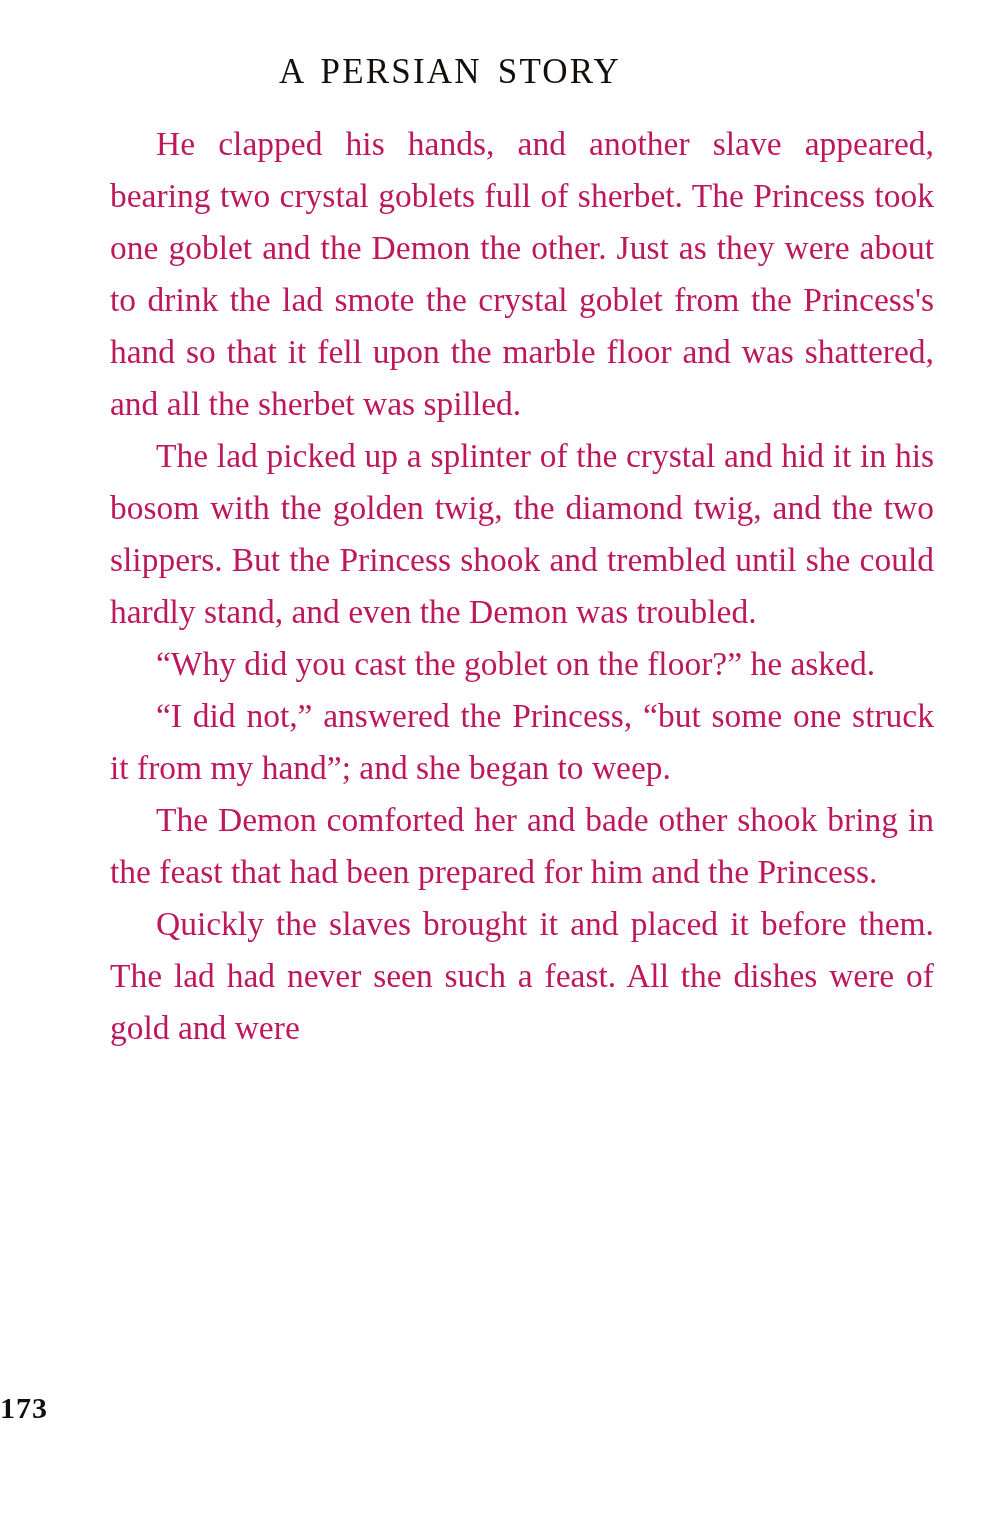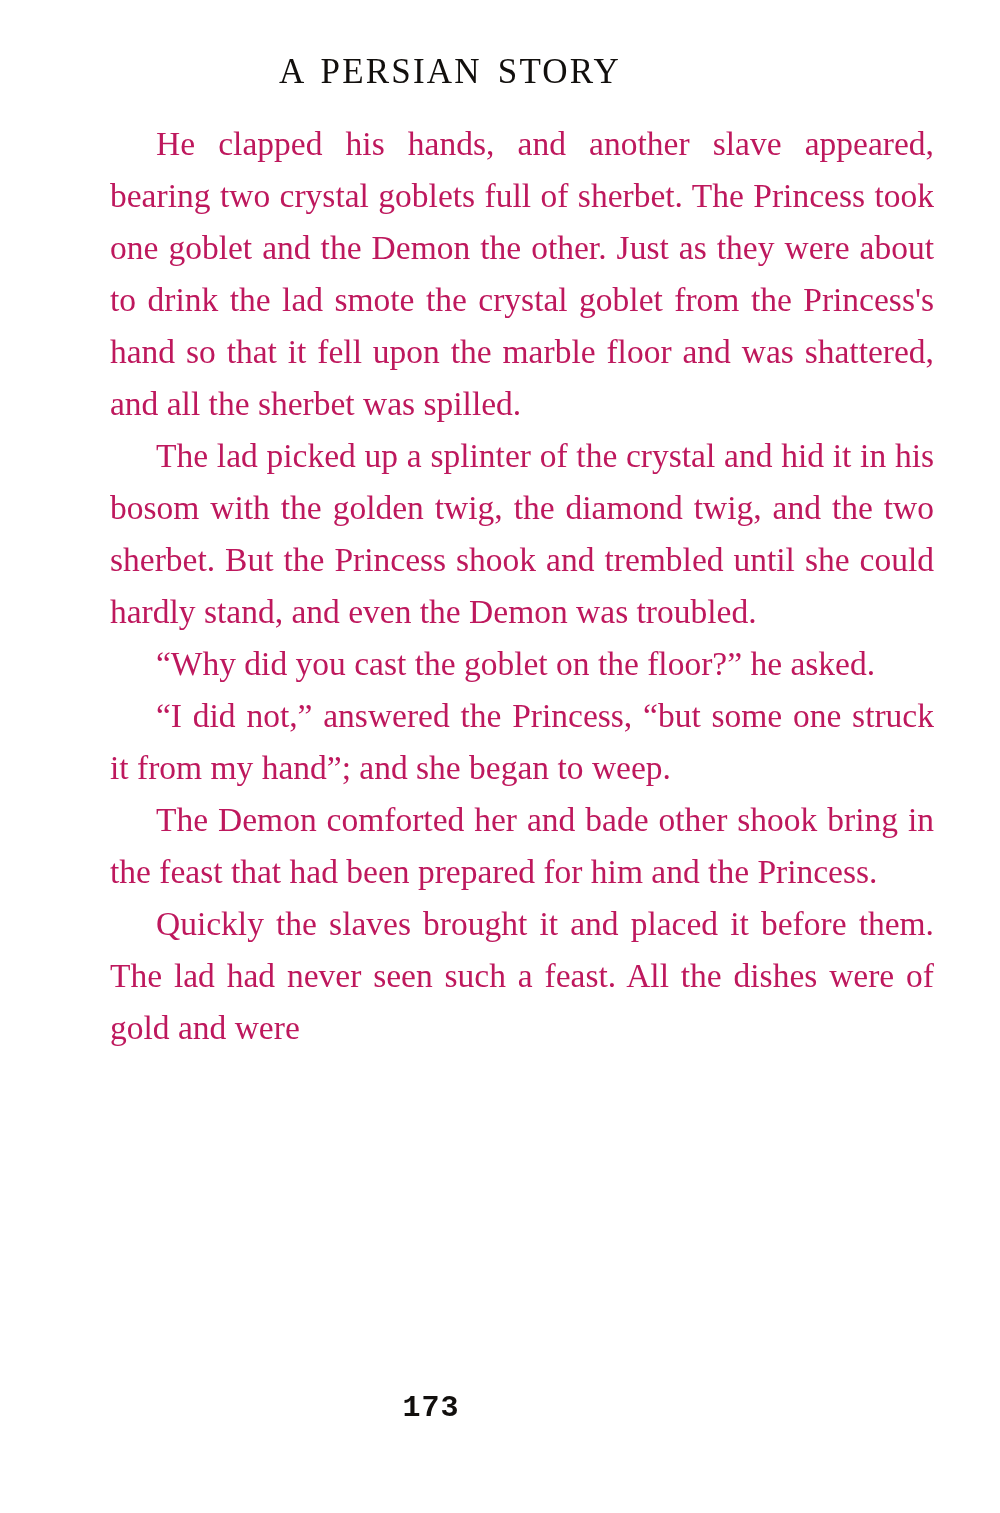--- a/index.html
+++ b/index.html
@@ -46,39 +46,37 @@
     -webkit-font-smoothing: antialiased;
   }
   .para:last-child {
     
   }
   .folio {
     position: absolute;
     left: 0;
     right: 0;
     bottom: 88px;
-    text-align: center;
     font-size: 30px;
     letter-spacing: 1px;
     color: #120f0d;
     padding-right: 18px;
     font-weight: 600;
-    font-family: Liberation Mono, monospace;
   }
 </style>
 </head>
 <body>
 
 <div class="page">
 
   <h1 class="running-head">A PERSIAN STORY</h1>
 
   <div class="body-text">
     <p class="para">He clapped his hands, and another slave appeared, bearing two crystal goblets full of sherbet. The Princess took one goblet and the Demon the other. Just as they were about to drink the lad smote the crystal goblet from the Princess's hand so that it fell upon the marble floor and was shattered, and all the sherbet was spilled.</p>
-    <p class="para">The lad picked up a splinter of the crystal and hid it in his bosom with the golden twig, the diamond twig, and the two sherbet. But the Princess shook and trembled until she could hardly stand, and even the Demon was troubled.</p>
+    <p class="para">The lad picked up a splinter of the crystal and hid it in his bosom with the golden twig, the diamond twig, and the two slippers. But the Princess shook and trembled until she could hardly stand, and even the Demon was troubled.</p>
     <p class="para">“Why did you cast the goblet on the floor?” he asked.</p>
     <p class="para">“I did not,” answered the Princess, “but some one struck it from my hand”; and she began to weep.</p>
     <p class="para">The Demon comforted her and bade other shook bring in the feast that had been prepared for him and the Princess.</p>
     <p class="para">Quickly the slaves brought it and placed it before them. The lad had never seen such a feast. All the dishes were of gold and were</p>
   </div>
 
   <div class="folio">173</div>
 
 </div>
 

